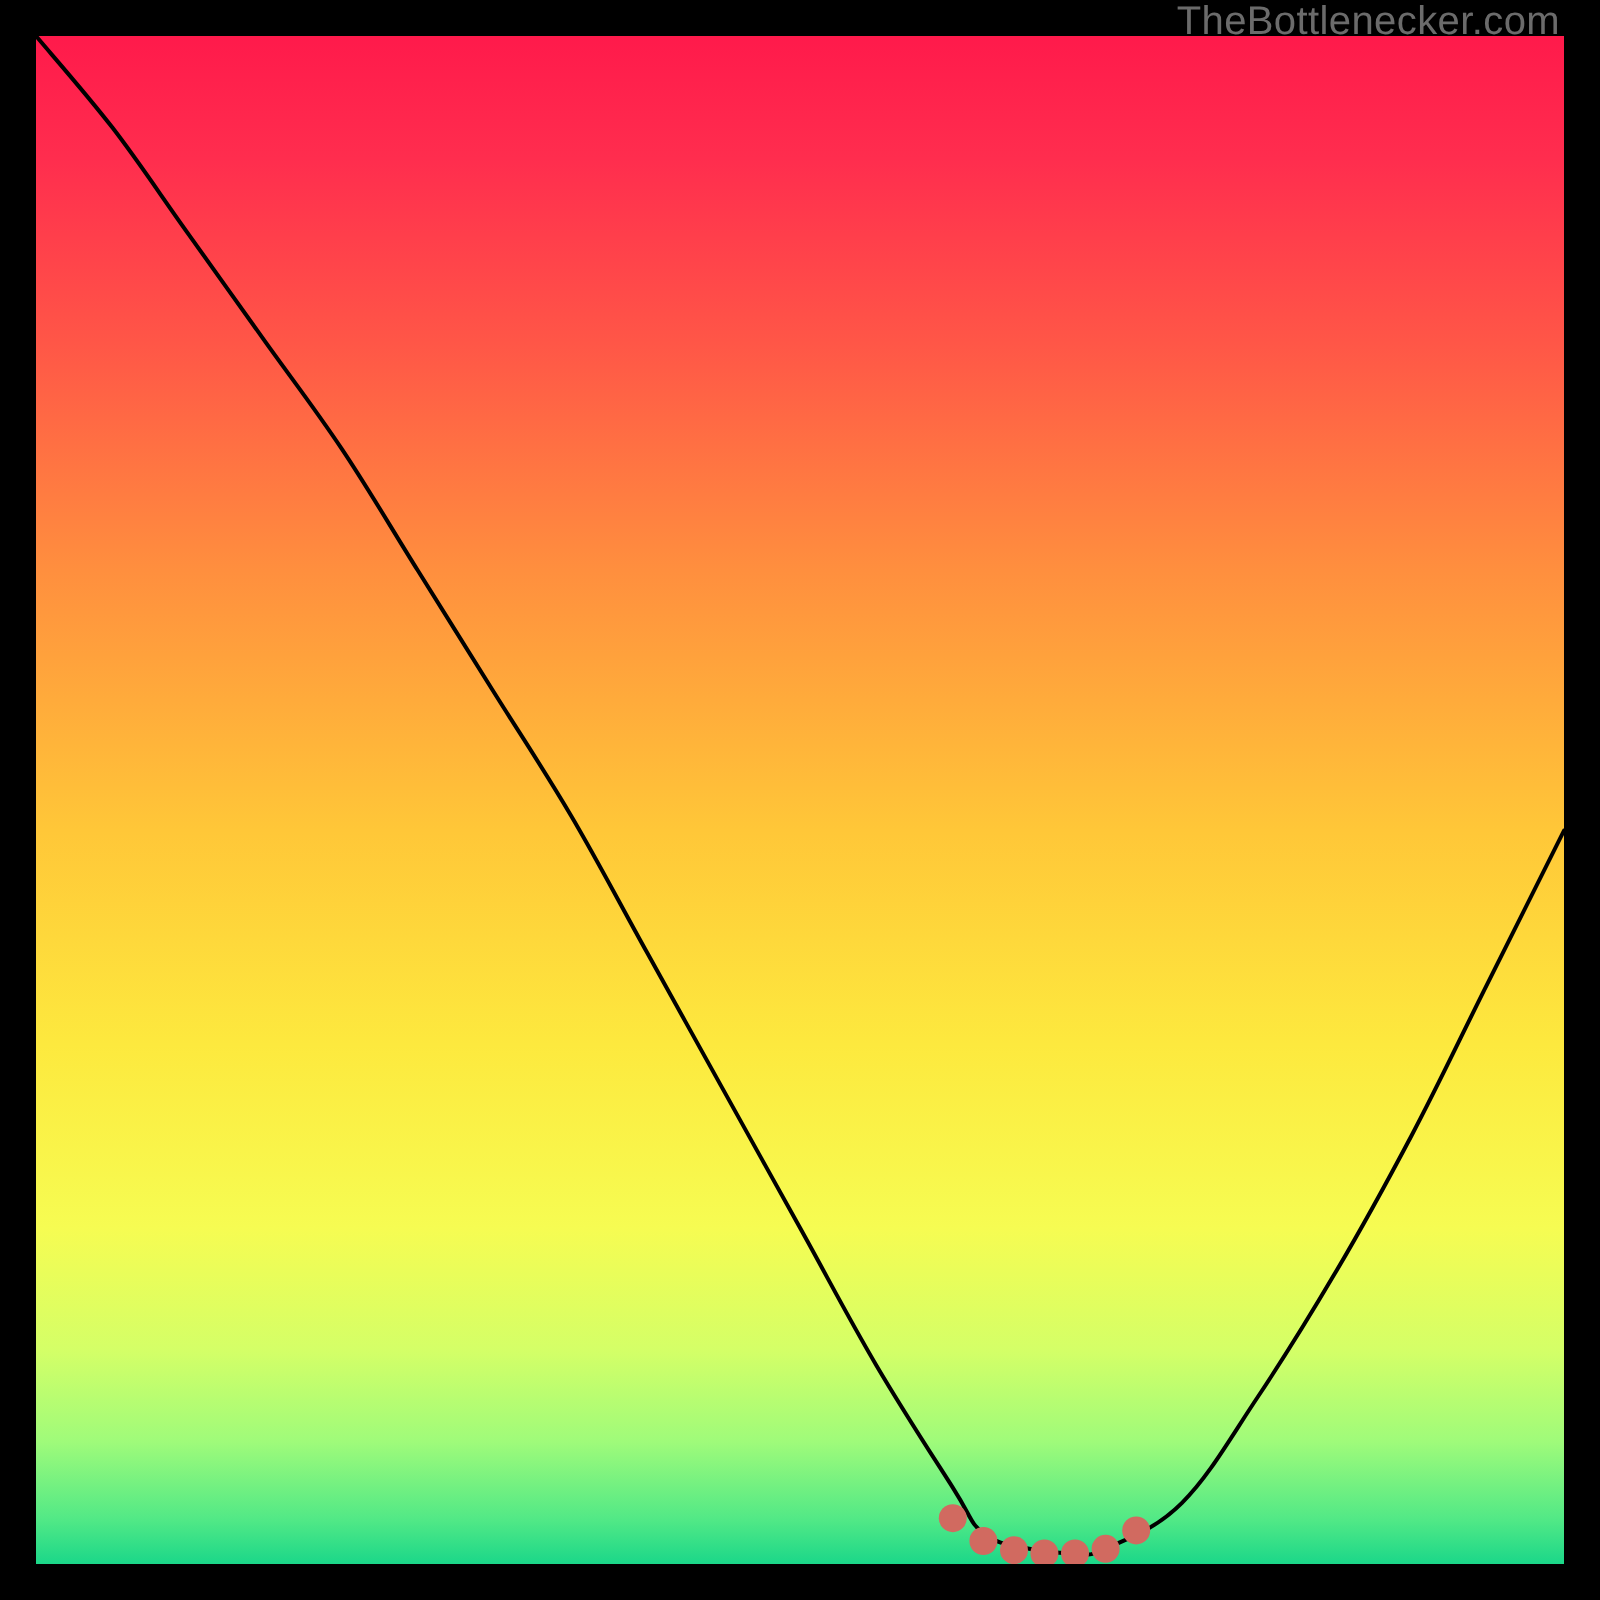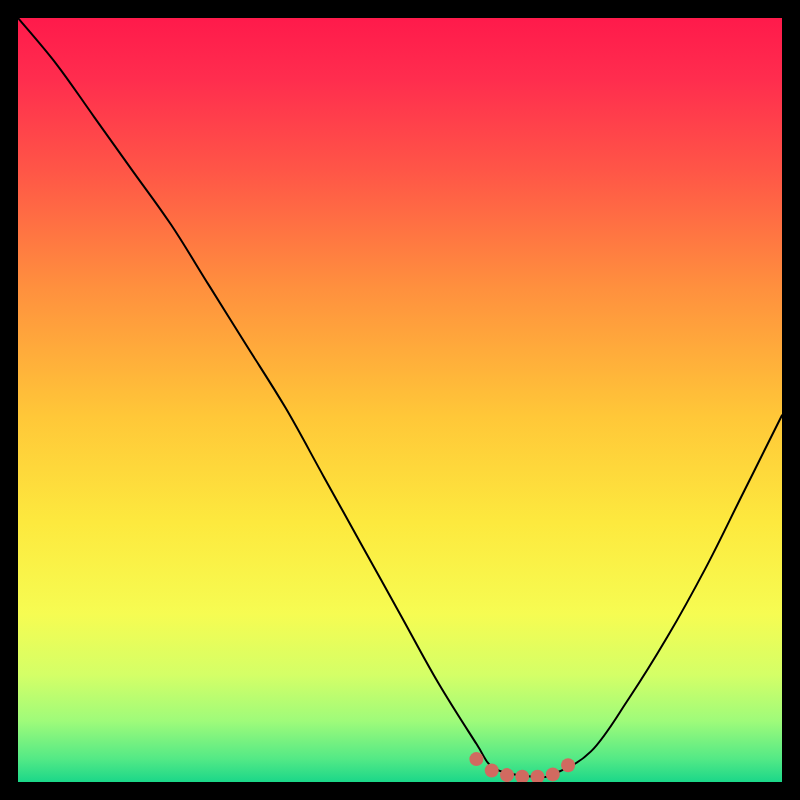--- a/index.html
+++ b/index.html
@@ -81,13 +81,14 @@
           <circle cx="473.7" cy="752.5" r="7" fill="#d16a60"></circle>
           <circle cx="489.0" cy="757.1" r="7" fill="#d16a60"></circle>
           <circle cx="504.2" cy="758.7" r="7" fill="#d16a60"></circle>
           <circle cx="519.5" cy="758.7" r="7" fill="#d16a60"></circle>
           <circle cx="534.8" cy="756.4" r="7" fill="#d16a60"></circle>
           <circle cx="550.1" cy="747.2" r="7" fill="#d16a60"></circle>
         </g>
     </svg>
   </div>
 
+  <div class="watermark">TheBottlenecker.com</div>
 </div>
 
 </body></html>

